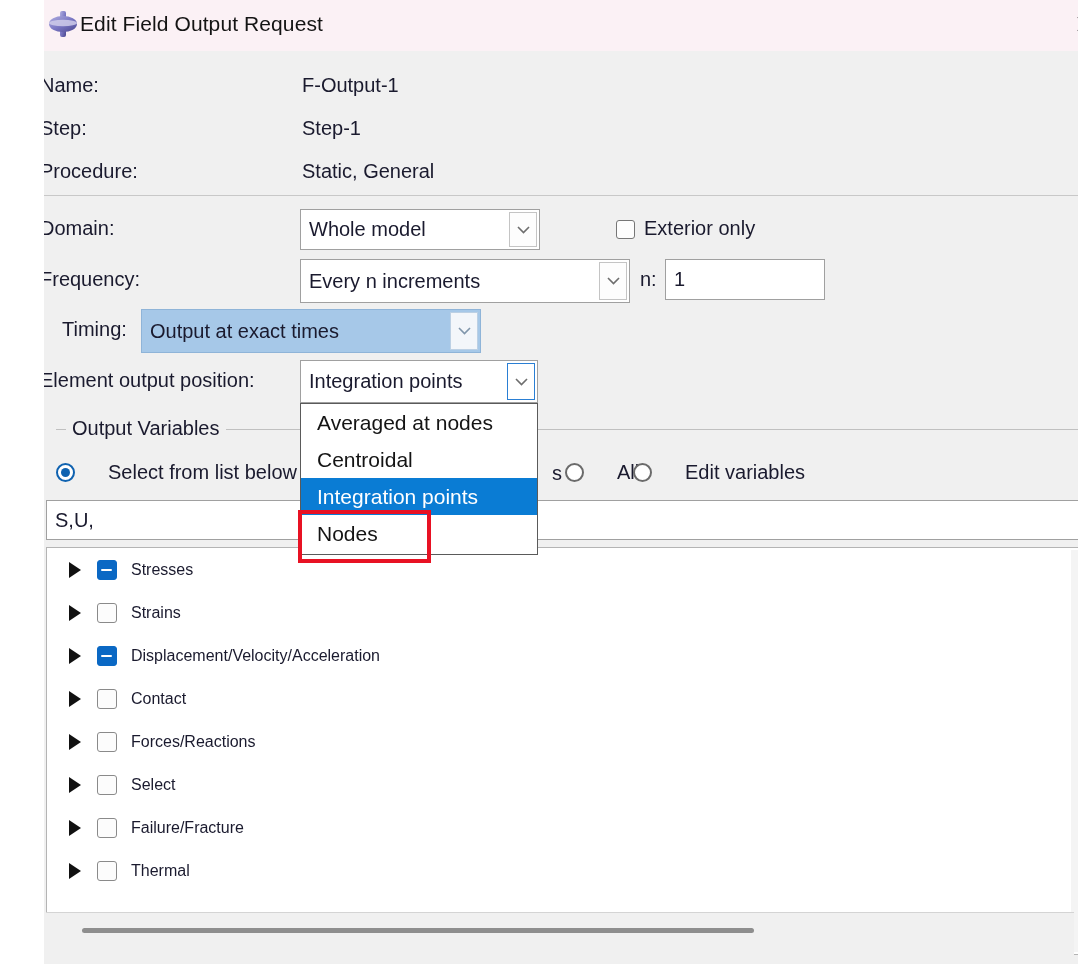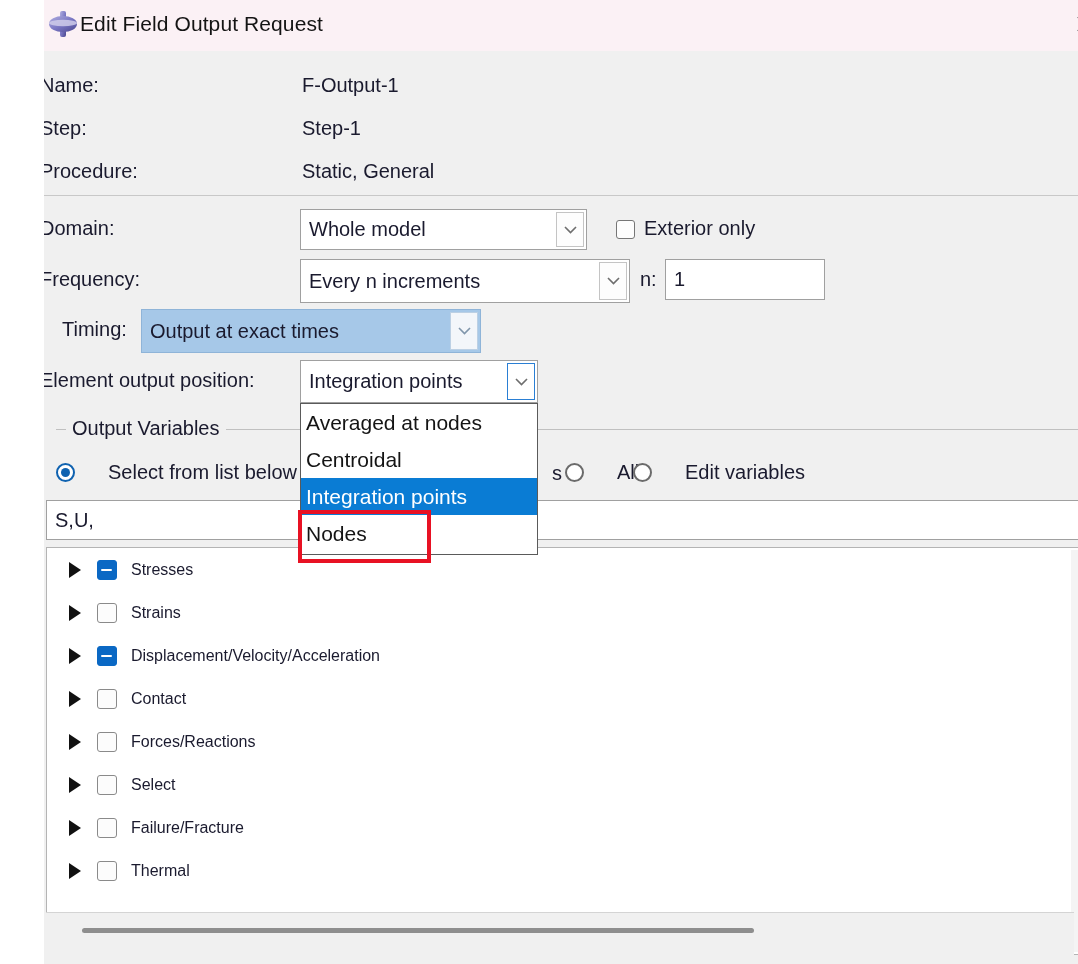--- a/index.html
+++ b/index.html
@@ -273,21 +273,21 @@
     position: absolute;
     box-sizing: border-box;
     background: #ffffff;
     border: 1px solid #5a5a5a;
     z-index: 40;
   }
   .dd-item {
     height: 37px;
     display: flex;
     align-items: center;
-    padding-left: 5px;
+    padding-left: 16px;
     font-size: 21px;
     color: #141414;
     white-space: nowrap;
     cursor: default;
   }
   .dd-item.sel {
     background: #0a7cd4;
     color: #ffffff;
   }
 
@@ -363,21 +363,21 @@
 
     <div class="lbl" style="left:-4px; top:66px;">Step:</div>
     <div class="val" style="left:258px; top:66px;">Step-1</div>
 
     <div class="lbl" style="left:-4px; top:109px;">Procedure:</div>
     <div class="val" style="left:258px; top:109px;">Static, General</div>
 
     <div class="hr" style="left:0px; top:144px; width:1060px;"></div>
 
     <div class="lbl" style="left:-4px; top:166px;">Domain:</div>
-    <div class="combo" style="left:256px; top:158px; width:287px; height:41px;">
+    <div class="combo" style="left:256px; top:158px; width:240px; height:41px;">
       <span>Whole model</span>
       <span class="arrowbox">
         <svg class="chev" viewBox="0 0 13 8">
             <polyline points="1,1 6.5,6.6 12,1" fill="none" stroke="#6e6e6e" stroke-width="1.6"></polyline>
           </svg>
       </span>
     </div>
     <div class="cbx" style="left:572px; top:169px;"></div>
     <div class="lbl" style="left:600px; top:166px;">Exterior only</div>
 

